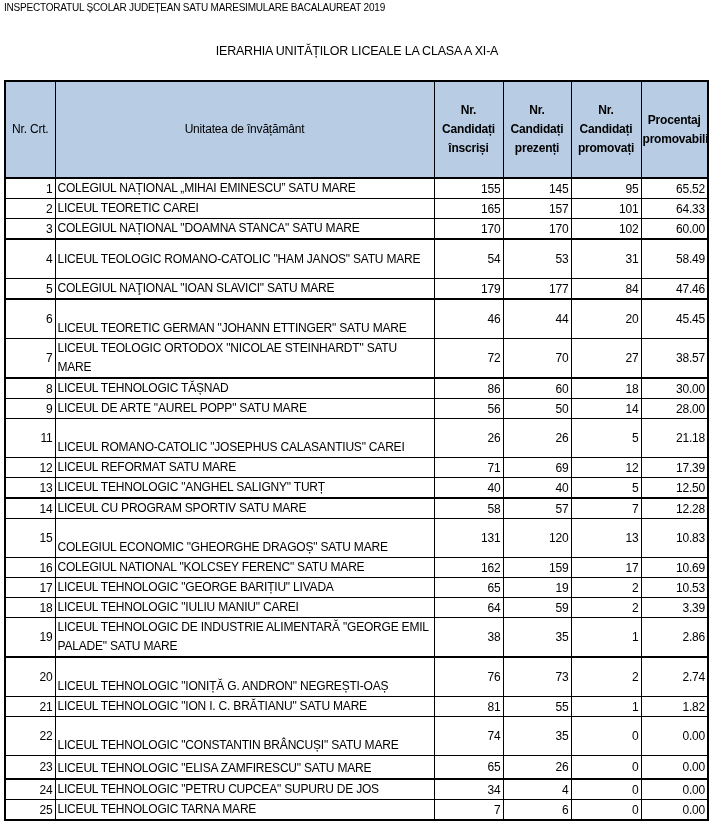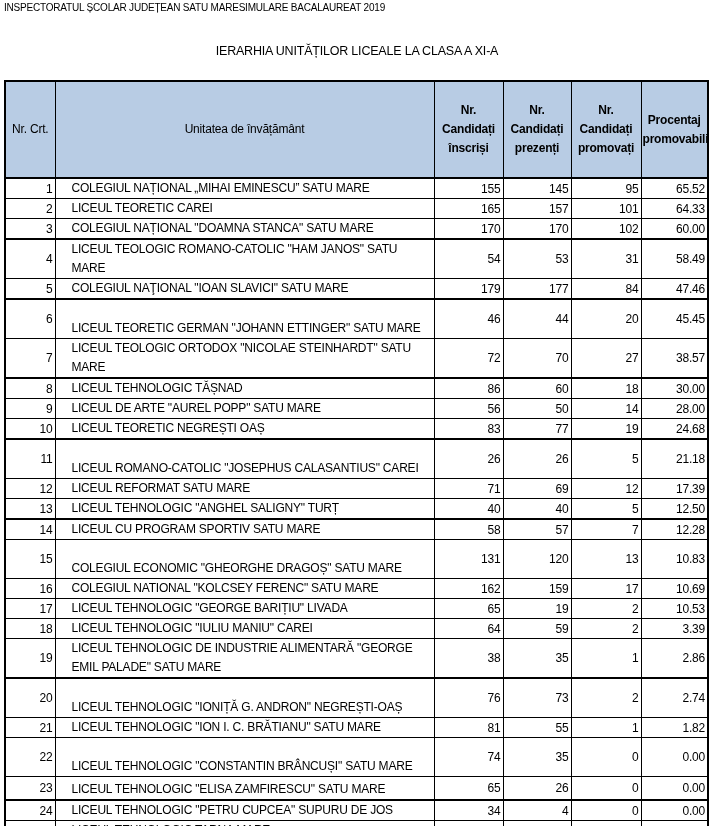--- a/index.html
+++ b/index.html
@@ -8,21 +8,21 @@
   .top-title { position: absolute; left: 4px; top: 2px; font-size: 10px; letter-spacing: -0.2px; white-space: nowrap; text-align: center; }
   .main-title { position: absolute; left: 0; width: 714px; top: 44px; text-align: center; font-size: 12.5px; font-weight: normal; letter-spacing: -0.2px; }
   table { position: absolute; left: 4px; top: 80px; border-collapse: collapse; table-layout: fixed; width: 703px; }
   td, th { border: 1px solid #000; padding: 0 2px; font-size: 12px; letter-spacing: -0.2px; overflow: hidden; }
   thead th { background: #B8CCE4; font-weight: bold; height: 95px; text-align: center; line-height: 19px; padding: 0 1px; }
   thead th.name-h { font-weight: normal; }
   thead th.nr-h { font-weight: bold; margin-left: 12px; }
   thead tr { border-bottom: 2px solid #000; }
   table { border: 2px solid #000; }
   td.num { text-align: right; vertical-align: middle; }
-  td.name { text-align: left; line-height: 19px; padding-left: 16px; }
+  td.name { text-align: left; line-height: 19px; padding-left: 2px; }
   td.nr { text-align: right; vertical-align: middle; }
   tr.r1 td { height: 18px; }
   tr.r2 td { height: 38px; }
   td.name.bottom { vertical-align: bottom; }
   td.name.mid { vertical-align: middle; }
   tr.thick td { border-bottom: 2px solid #000; }
 </style>
 </head>
 <body>
 
@@ -114,28 +114,20 @@
         <td class="num">30.00</td>
       </tr>
       <tr class="r1">
         <td class="nr">9</td>
         <td class="name mid">LICEUL DE ARTE "AUREL POPP" SATU MARE</td>
         <td class="num">56</td>
         <td class="num">50</td>
         <td class="num">14</td>
         <td class="num">28.00</td>
       </tr>
-      <tr class="r1 thick">
-        <td class="nr">10</td>
-        <td class="name mid">LICEUL TEORETIC NEGREȘTI OAȘ</td>
-        <td class="num">83</td>
-        <td class="num">77</td>
-        <td class="num">19</td>
-        <td class="num">24.68</td>
-      </tr>
       <tr class="r2">
         <td class="nr" style="vertical-align: middle;">11</td>
         <td class="name bottom">LICEUL ROMANO-CATOLIC "JOSEPHUS CALASANTIUS" CAREI</td>
         <td class="num">26</td>
         <td class="num">26</td>
         <td class="num">5</td>
         <td class="num">21.18</td>
       </tr>
       <tr class="r1">
         <td class="nr">12</td>

